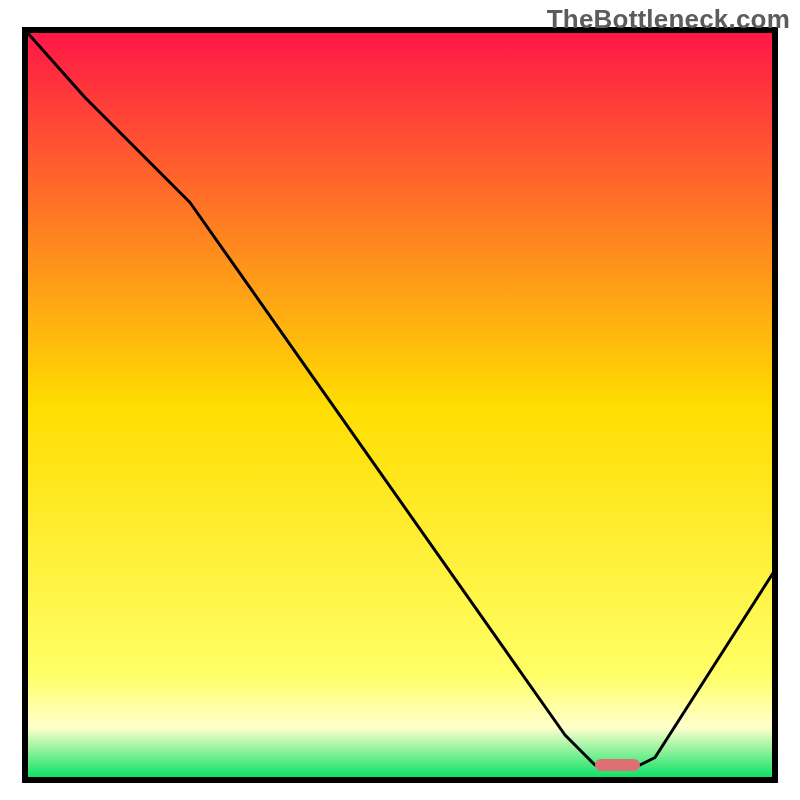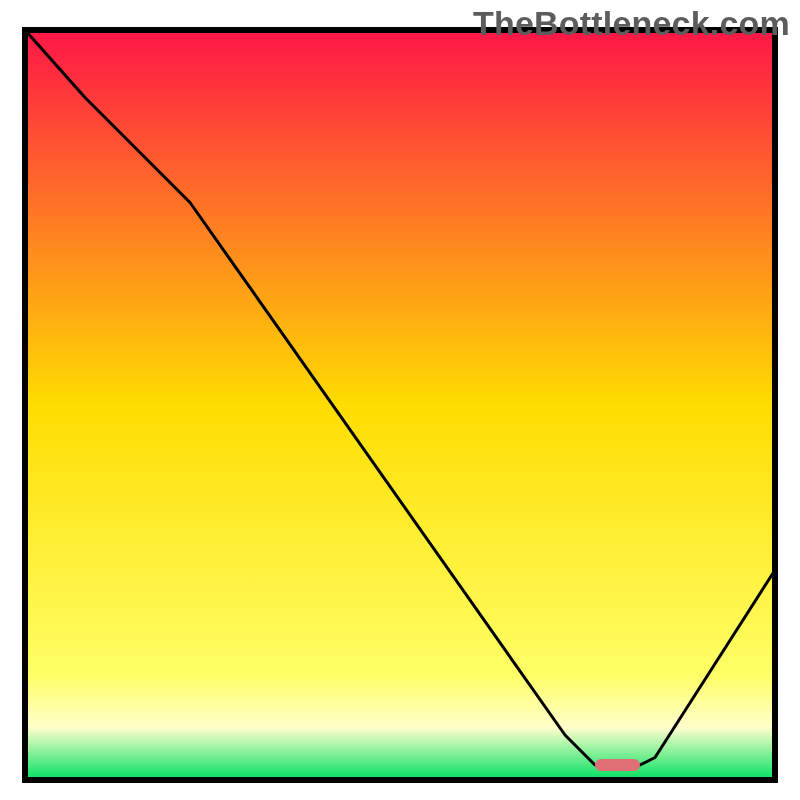--- a/index.html
+++ b/index.html
@@ -12,21 +12,21 @@
   }
   .wrap {
     position: relative;
     width: 800px;
     height: 800px;
   }
   .watermark {
     position: absolute;
     top: 4px;
     right: 10px;
-    font-size: 34px;
+    font-size: 26px;
     font-weight: 600;
     color: #5c5c5c;
     letter-spacing: 0.2px;
   }
   svg {
     display: block;
   }
 </style>
 </head>
 <body>

